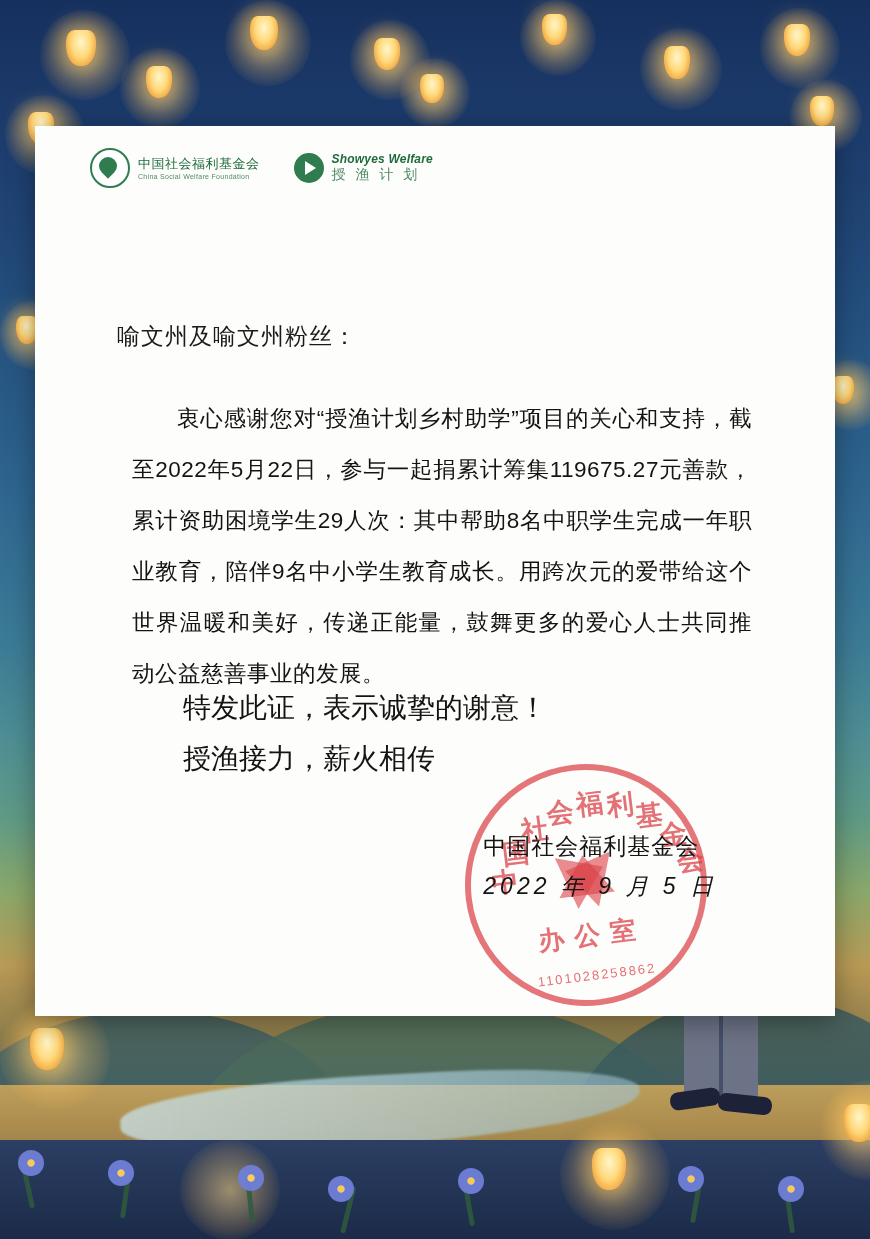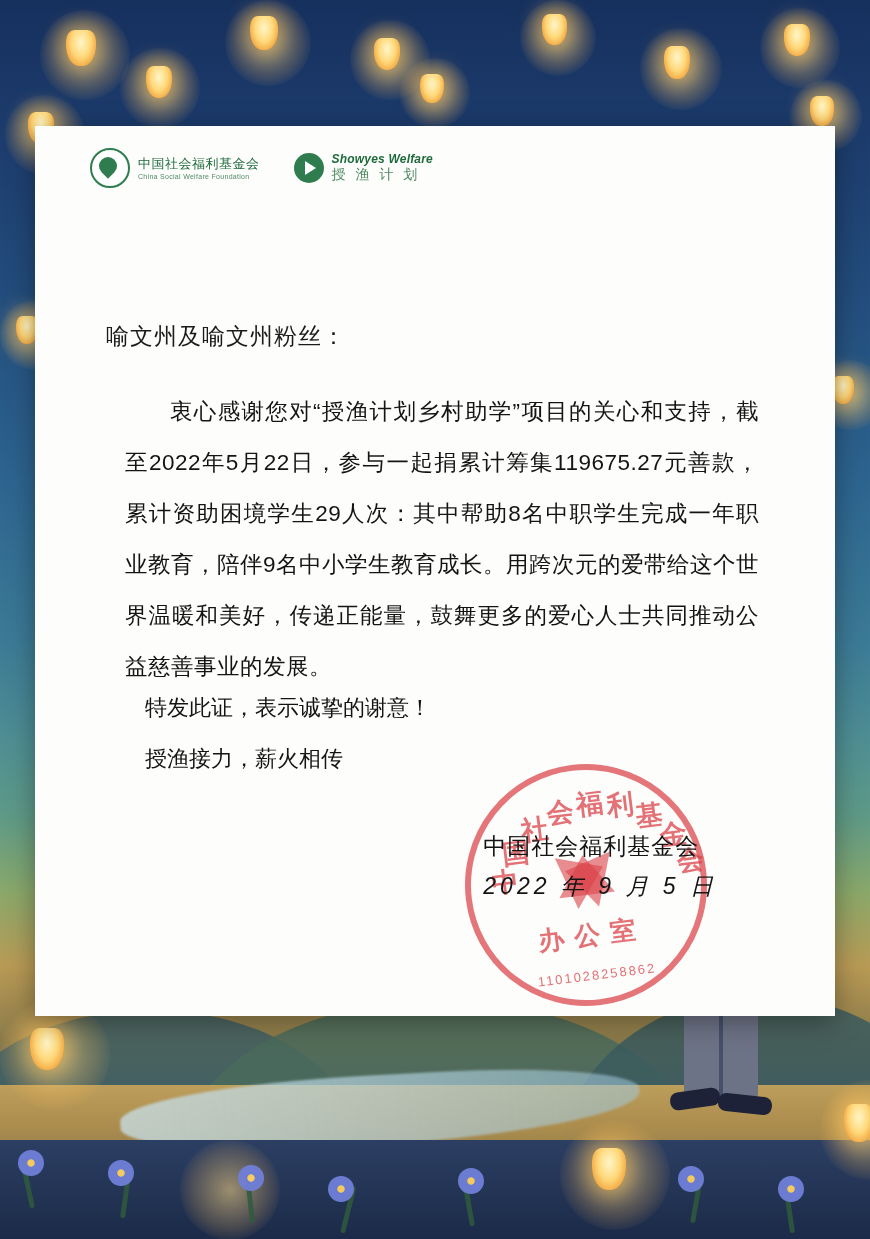--- a/index.html
+++ b/index.html
@@ -152,38 +152,38 @@
     text-align:center;
     font-family:"DejaVu Serif", serif;
     font-weight:bold;
     font-size:58px;
     letter-spacing:6px;
     color:#1d3f7a;
     text-shadow: 2px 2px 0 rgba(120,150,200,.35);
   }
 
   .salutation {
-    position:absolute; left:71px; top:195px;
+    position:absolute; left:82px; top:195px;
     font-size:23px; color:#1b1b1b; letter-spacing:1px;
   }
 
   .body-text {
     position:absolute; left:82px; top:252px; width:650px;
     font-size:22.5px;
     line-height:51px;
     color:#141414;
     letter-spacing:.5px;
     text-align:justify;
   }
-  .body-text p { margin:8px; }
+  .body-text p { margin:15px; }
   .indent { text-indent:2em; }
 
   .closing {
-    position:absolute; left:66px; top:556px; width:650px;
-    font-size:22px; line-height:51px; color:#141414;
+    position:absolute; left:92px; top:556px; width:650px;
+    font-size:28px; line-height:51px; color:#141414;
   }
   .closing p { margin:0; text-indent:2em; }
 
   .sign {
     position:absolute; right:118px; top:700px;
     text-align:left;
     font-size:23px; color:#141414; line-height:40px;
     letter-spacing:1px;
   }
   .sign .date { letter-spacing:4px;font-style:italic; }

